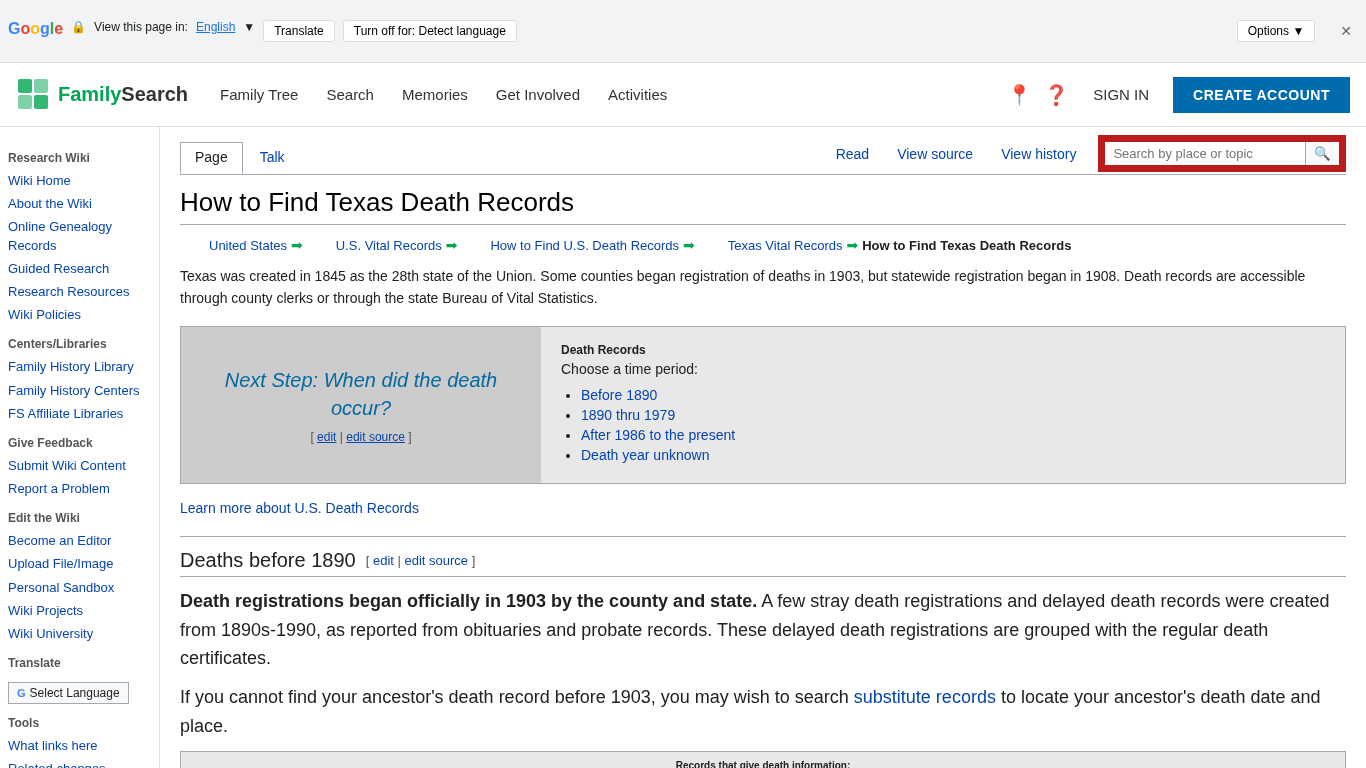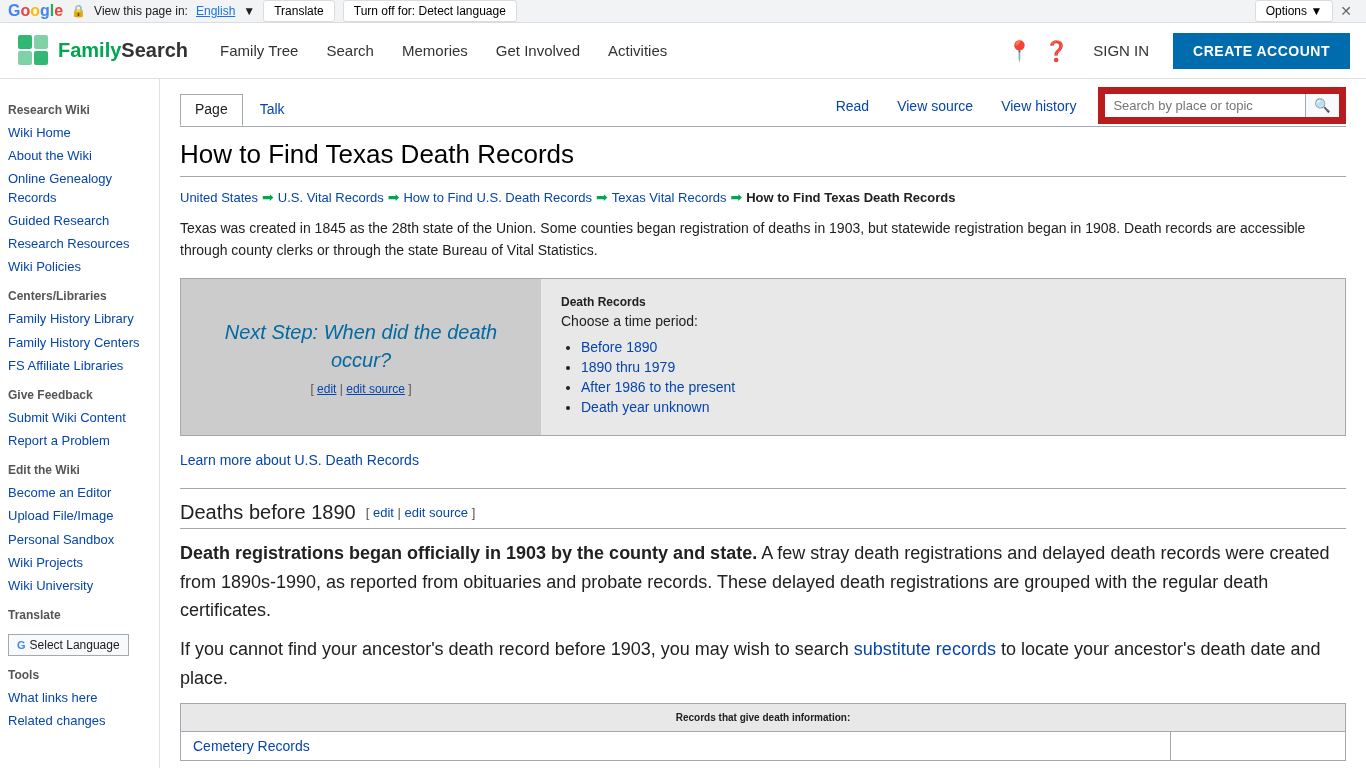--- a/index.html
+++ b/index.html
@@ -2,23 +2,23 @@
 <html><head>
   <meta charset="utf-8">
   <style>
     * { margin: 0; padding: 0; box-sizing: border-box; }
     body { font-family: Arial, sans-serif; font-size: 14px; color: #202122; background: #fff; }
 
     
     .translate-bar {
       background: #f1f3f4;
       border-bottom: 1px solid #dadce0;
-      padding: 0 8px;
-      display: flex;
-      align-items: center;
+      padding: 20px 8px;
+      display: flex;
+      align-items: flex-start;
       gap: 8px;
       font-size: 12px;
     }
     .translate-bar .google-logo {
       font-size: 16px;
       font-weight: bold;
     }
     .translate-bar .google-logo span:nth-child(1) { color: #4285F4; }
     .translate-bar .google-logo span:nth-child(2) { color: #EA4335; }
     .translate-bar .google-logo span:nth-child(3) { color: #FBBC05; }
@@ -31,40 +31,40 @@
       border: 1px solid #dadce0;
       padding: 3px 10px;
       cursor: pointer;
       font-size: 12px;
       border-radius: 3px;
     }
     .translate-bar .options-btn {
       margin-left: auto;
       display: flex;
       align-items: center;
-      gap: 1px;
+      gap: 19px;
     }
     .translate-bar .close-btn {
       background: none;
       border: none;
       cursor: pointer;
       font-size: 14px;
       color: #666;
       padding: 2px 6px;
     }
     .lock-icon { font-size: 12px; color: #666; }
 
     
     .main-header {
       background: #fff;
       border-bottom: 1px solid #e0e0e0;
       padding: 0 16px;
       display: flex;
       align-items: center;
-      height: 56px;
+      height: 64px;
     }
     .logo-area {
       display: flex;
       align-items: center;
       gap: 6px;
       text-decoration: none;
       color: #333;
       margin-right: 20px;
     }
     .logo-icon {
@@ -221,21 +221,21 @@
     }
 
     .breadcrumb {
       display: flex;
       align-items: center;
       flex-wrap: wrap;
       gap: 4px;
       margin-bottom: 12px;
       font-size: 13px;
     }
-    .breadcrumb a { color: #0645ad; text-decoration: none; }
+    .breadcrumb a { color: #0645ad; text-decoration: none; margin-left: 29px; }
     .breadcrumb-arrow { color: #00a651; font-size: 14px; }
     .breadcrumb-current { font-weight: bold; font-size: 13px; }
 
     .article-intro {
       font-size: 14px;
       line-height: 1.6;
       margin-bottom: 16px;
       color: #202122;
     }
 

